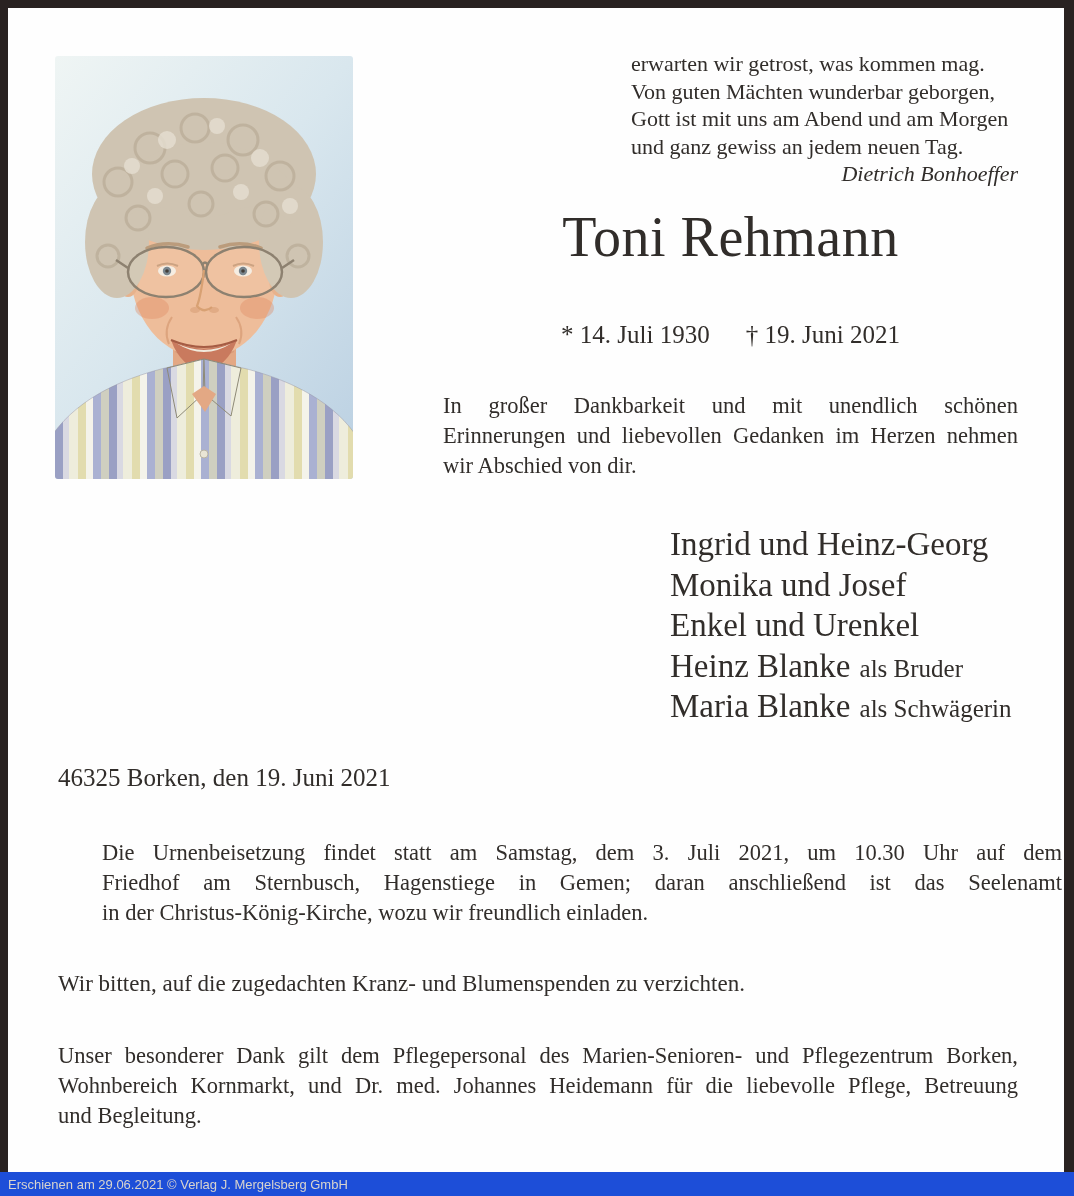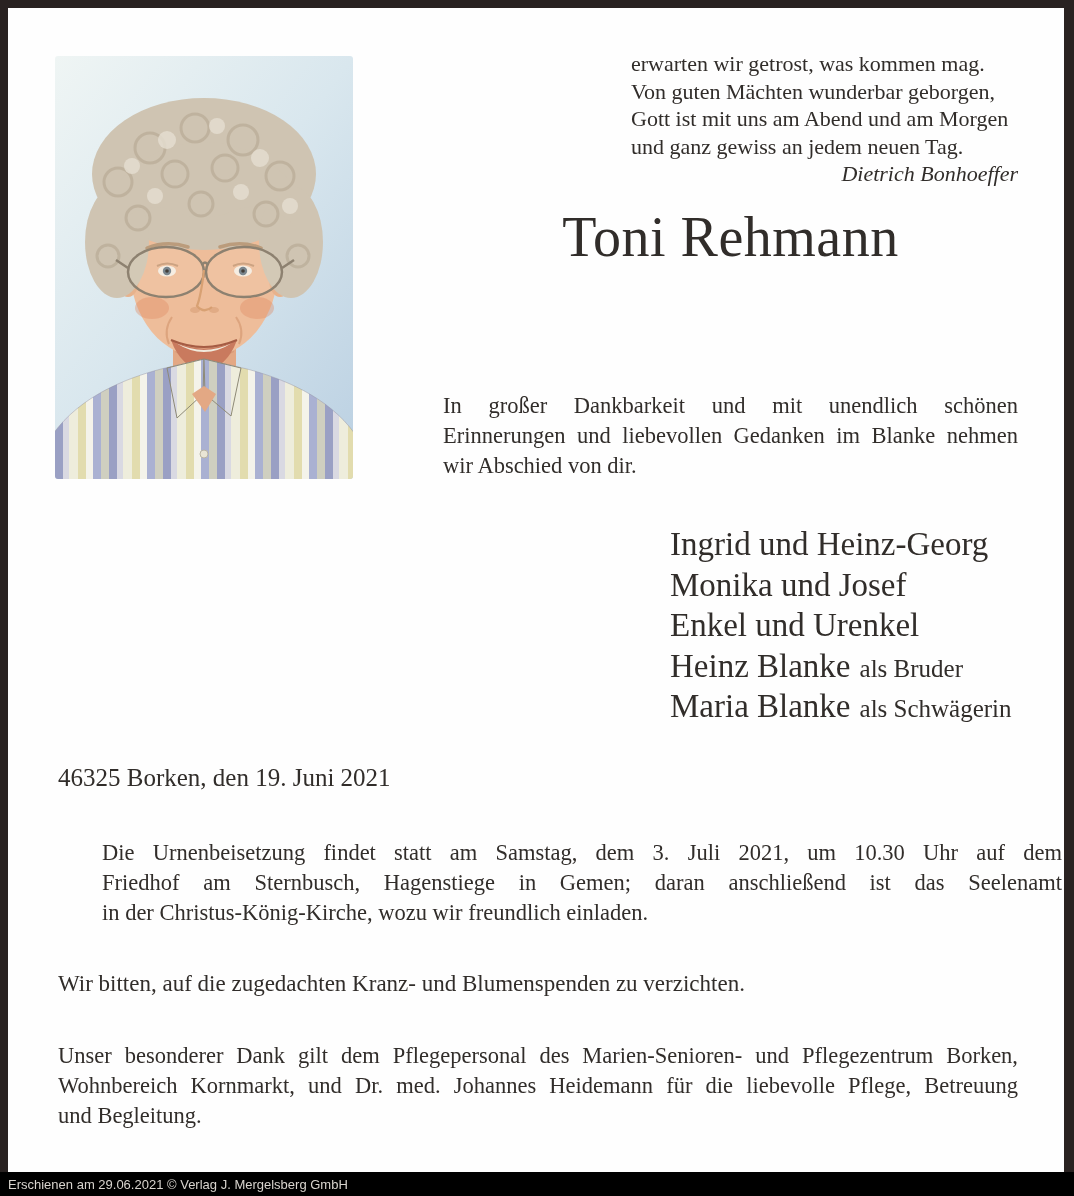--- a/index.html
+++ b/index.html
@@ -79,21 +79,21 @@
   .par-thanks    { left: 58px; top: 1041px; width: 960px; }
 
   
   .footer-bar {
     left: 0; right: 0; bottom: 0; height: 24px;
     display: flex; align-items: center;
     padding-left: 8px;
     font-family: "Liberation Sans", "DejaVu Sans", sans-serif;
     font-size: 13px;
     color: #d8d4ce;
-    background: #000000;
+    background: #1d4ed8;
   }
 </style>
 </head>
 <body>
 
 <div class="page">
   <div class="sheet"></div>
 
   <div class="abs photo">
     <svg viewBox="0 0 298 423" preserveAspectRatio="none" role="img">
@@ -200,24 +200,28 @@
 
   <div class="abs quote txt">
     <div>erwarten wir getrost, was kommen mag.</div>
     <div>Von guten Mächten wunderbar geborgen,</div>
     <div>Gott ist mit uns am Abend und am Morgen</div>
     <div>und ganz gewiss an jedem neuen Tag.</div>
     <div class="quote-attrib">Dietrich Bonhoeffer</div>
   </div>
 
   <div class="abs name-block deceased-name txt">Toni Rehmann</div>
+  <div class="abs name-block dates txt">
+    <span>* 14. Juli 1930</span>
+    <span>† 19. Juni 2021</span>
+  </div>
 
   <div class="abs intro txt">
     <div class="jline">In großer Dankbarkeit und mit unendlich schönen</div>
-    <div class="jline">Erinnerungen und liebevollen Gedanken im Blanke nehmen</div>
+    <div class="jline">Erinnerungen und liebevollen Gedanken im Herzen nehmen</div>
     <div class="lastline">wir Abschied von dir.</div>
   </div>
 
   <div class="abs mourners txt">
     <div class="mourner-row">
       <span class="mourner-name">Ingrid und Heinz-Georg</span><span class="mourner-rel"></span>
     </div>
     <div class="mourner-row">
       <span class="mourner-name">Monika und Josef</span><span class="mourner-rel"></span>
     </div>

